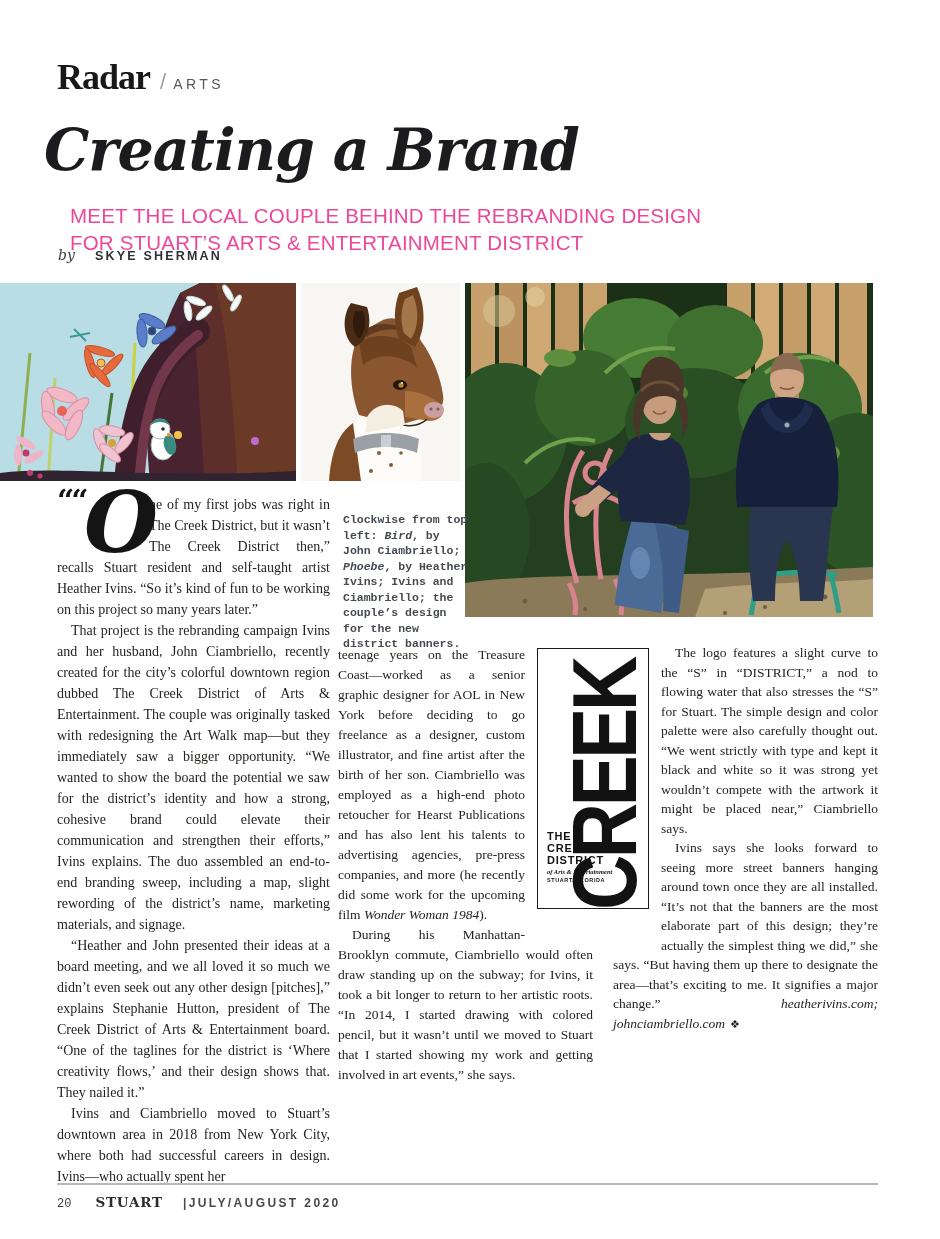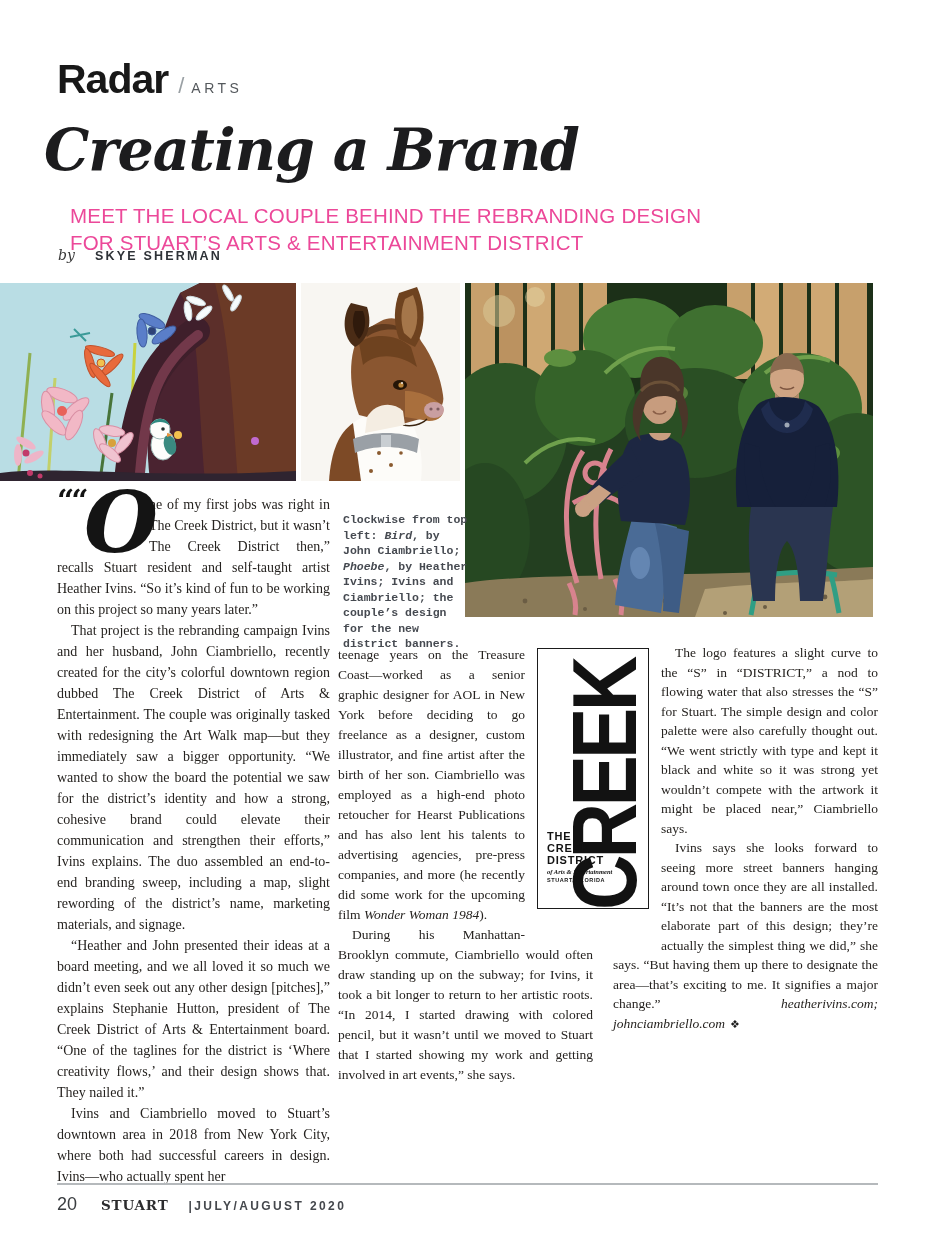--- a/index.html
+++ b/index.html
@@ -3,21 +3,21 @@
 <meta charset="utf-8">
 <style>
   html,body { margin:0; padding:0; background:#e9e9e9; }
   .page {
     position:relative; width:940px; height:1239px; margin:0 auto;
     background:#ffffff; overflow:hidden;
     font-family:"Liberation Serif", serif; color:#262320;
   }
   
   .kicker { position:absolute; left:57px; top:56px; display:flex; align-items:baseline; }
-  .kicker-radar { font-family:Liberation Sans, sans-serif; font-weight:700; font-size:41px; letter-spacing:-1px; color:#181818; }
+  .kicker-radar { font-family:Liberation Serif, serif; font-weight:700; font-size:36px; letter-spacing:-1px; color:#181818; }
   .kicker-slash { font-family:"Liberation Sans", sans-serif; font-weight:300; font-size:22px; color:#9aa0a4; margin:0 7px 0 10px; }
   .kicker-cat  { font-family:"Liberation Sans", sans-serif; font-size:14px; letter-spacing:3.5px; color:#54585c; }
   
   .title {
     position:absolute; left:44px; top:116px; margin:0;
     font-family:"DejaVu Serif", serif; font-style:italic; font-weight:700;
     font-size:57px; letter-spacing:-1px; color:#1c1c1e; white-space:nowrap;
   }
   .subtitle {
     position:absolute; left:58px; top:190px; margin:12px;
@@ -73,21 +73,21 @@
     font-family:"Liberation Sans", sans-serif; font-weight:700;
     font-size:90px; line-height:1; letter-spacing:-4px; color:#121212; white-space:nowrap;
   }
   .banner-logo { position:absolute; left:9px; bottom:24px; color:#131313; }
   .bl-bold { font-family:"Liberation Sans", sans-serif; font-weight:700; font-size:11px; line-height:12px; letter-spacing:0.8px; }
   .bl-ital { font-family:"Liberation Serif", serif; font-style:italic; font-weight:700; font-size:6.5px; line-height:8px; margin-top:2px; }
   .bl-tiny { font-family:"Liberation Sans", sans-serif; font-weight:700; font-size:5.5px; line-height:7px; letter-spacing:0.6px; margin-top:1px; }
   
   .footer-rule { position:absolute; left:57px; top:1183px; width:821px; height:2px; background:#b5b9bc; }
   .footer { position:absolute; left:57px; top:1194px; display:flex; align-items:baseline; }
-  .pagenum { font-family:Liberation Sans, sans-serif; font-size:18px; color:#3a3d40;text-align:center; }
+  .pagenum { font-family:Liberation Mono, monospace; font-size:12px; color:#3a3d40;text-align:center; }
   .mag { font-family:"DejaVu Serif", serif; font-weight:700; font-size:13.5px; letter-spacing:0.8px; color:#2c2c2e; margin-left:24px; }
   .issue { font-family:"Liberation Sans", sans-serif; font-size:12px; letter-spacing:2.4px; color:#45484d; margin-left:20px;font-weight:bold; }
 </style>
 </head>
 <body>
 
 <div class="page">
 
   <header class="kicker">
     <span class="kicker-radar">Radar</span>

